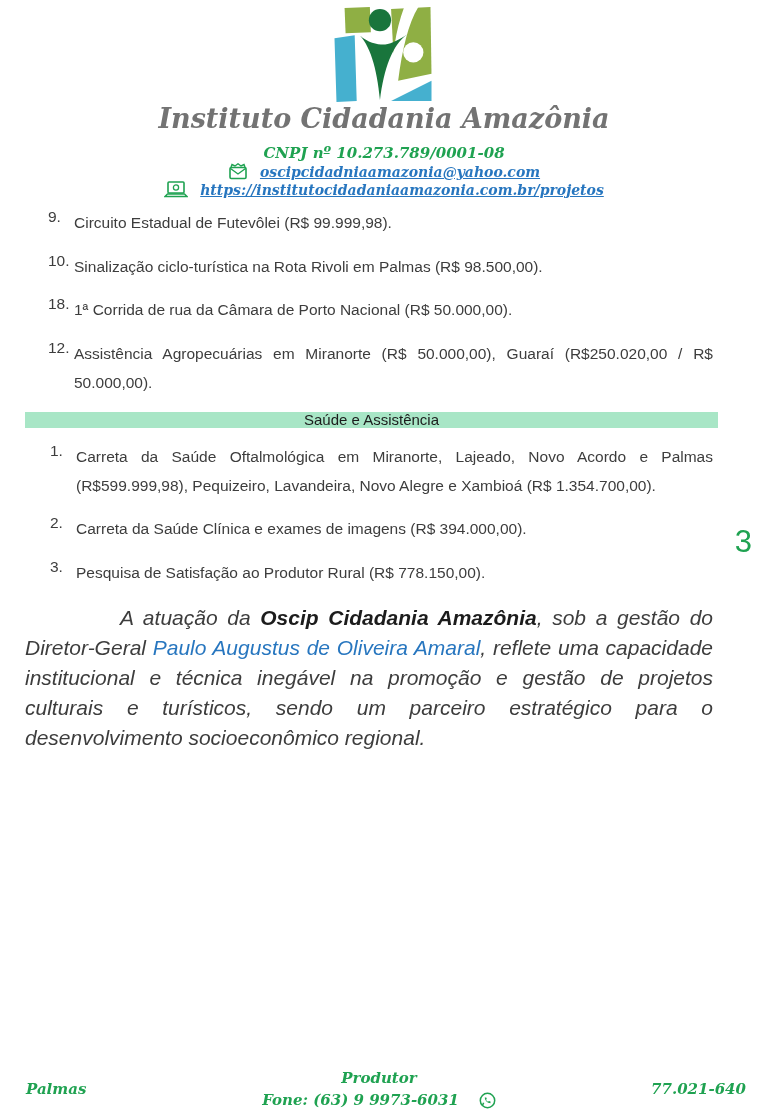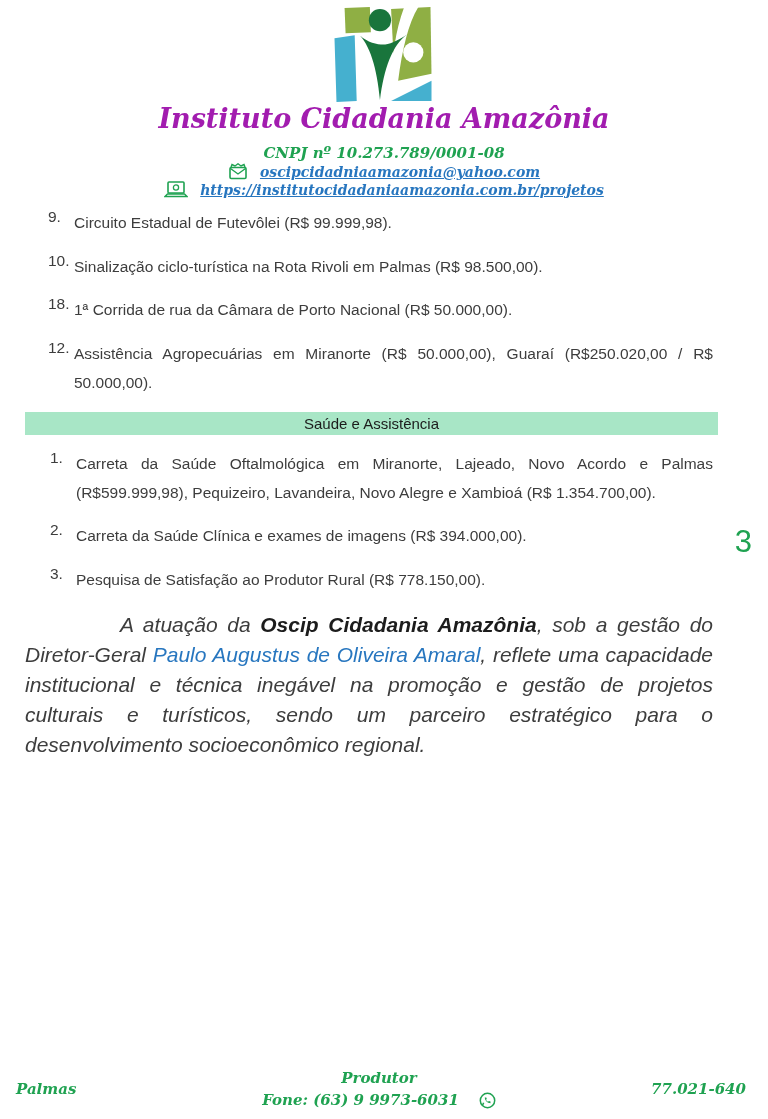--- a/index.html
+++ b/index.html
@@ -13,21 +13,21 @@
     color:#3d3d3d;
     overflow:hidden;
   }
   
   .header { text-align:center; padding-top:7px; }
   .logo-wrap { display:flex; justify-content:center; }
   .org-title {
     font-family:"DejaVu Serif", serif;
     font-style:italic; font-weight:bold;
     font-size:27px; line-height:1.05;
-    color:#a21caf;
+    color:#737373;
     margin-top:2px;
   }
   .cnpj {
     font-family:"DejaVu Serif", serif;
     font-style:italic; font-weight:bold;
     font-size:15px; color:#1fa251;
     margin-top:11px;
   }
   .contact-line {
     display:flex; justify-content:center; align-items:center;
@@ -46,21 +46,21 @@
   .list-item { display:flex; margin-bottom:14px; }
   .list-item .num { flex:none; width:26px; font-size:15.5px; color:#3d3d3d; }
   .list-item .txt {
     flex:1; font-size:15.5px; line-height:1.9;
     text-align:justify; color:#3d3d3d;
   }
   
   .section-banner {
     margin:6px 50px 14px 25px;
     background:#a8e6c6;
-    height:23px;
+    height:16px;
     display:flex; align-items:center; justify-content:center;
     font-size:15px; color:#1c1c1c;
   }
   
   .body-paragraph {
     margin:16px 55px 8px 25px;
     font-size:21px; line-height:30px;
     text-align:justify; color:#3d3d3d;
     text-indent:95px;
     font-style:italic;
@@ -74,21 +74,21 @@
   }
   
   .footer {
     position:absolute; left:0; right:0; bottom:8px;
     display:grid; grid-template-columns:115px 1fr 125px;
     align-items:center;
     font-family:"DejaVu Serif", serif;
     font-style:italic; font-weight:bold;
     font-size:15px; color:#1fa251;
   }
-  .footer .left { text-align:left; padding-left:16px; }
+  .footer .left { text-align:left; padding-left:26px; }
   .footer .right { text-align:right; padding-right:22px; }
   .footer .center { text-align:center; line-height:22px; }
   .footer .phone-line { display:inline-flex; align-items:center; gap:20px; }
 </style>
 </head>
 <body>
 
 <div class="page">
 
   <div class="header">

